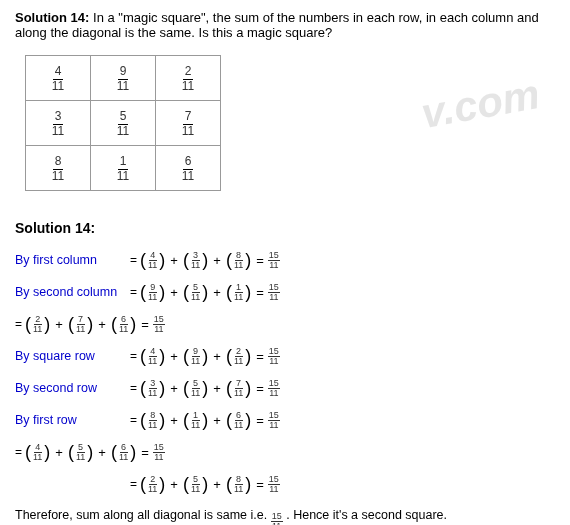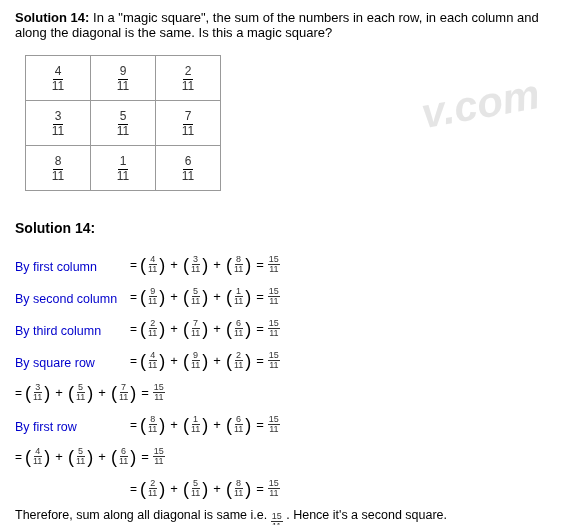--- a/index.html
+++ b/index.html
@@ -52,21 +52,21 @@
     }
 
     .solution-title {
       font-size: 14px;
       font-weight: bold;
       margin-bottom: 10px;
     }
 
     .solution-row {
       display: flex;
-      align-items: flex-end;
+      align-items: center;
       margin-bottom: 4px;
       font-size: 12.5px;
       min-height: 28px;
     }
 
     .solution-label {
       width: 115px;
       color: #0000cc;
       font-size: 12.5px;
     }
@@ -279,21 +279,20 @@
           </span>
           <span class="paren">)</span>
         </span><span class="op">=</span><span class="paren-frac">
           <span class="sfrac">
             <span class="snum">15</span>
             <span class="sden">11</span>
           </span>
         </span></span>
     </div>
     <div class="solution-row">
-      <span class="solution-label blue">By third column</span>
       <span class="solution-expr">= <span class="paren-frac">
           <span class="paren">(</span>
           <span class="sfrac">
             <span class="snum">2</span>
             <span class="sden">11</span>
           </span>
           <span class="paren">)</span>
         </span><span class="op">+</span><span class="paren-frac">
           <span class="paren">(</span>
           <span class="sfrac">
@@ -339,20 +338,21 @@
           </span>
           <span class="paren">)</span>
         </span><span class="op">=</span><span class="paren-frac">
           <span class="sfrac">
             <span class="snum">15</span>
             <span class="sden">11</span>
           </span>
         </span></span>
     </div>
     <div class="solution-row">
+      <span class="solution-label blue">By second row</span>
       <span class="solution-expr">= <span class="paren-frac">
           <span class="paren">(</span>
           <span class="sfrac">
             <span class="snum">3</span>
             <span class="sden">11</span>
           </span>
           <span class="paren">)</span>
         </span><span class="op">+</span><span class="paren-frac">
           <span class="paren">(</span>
           <span class="sfrac">

